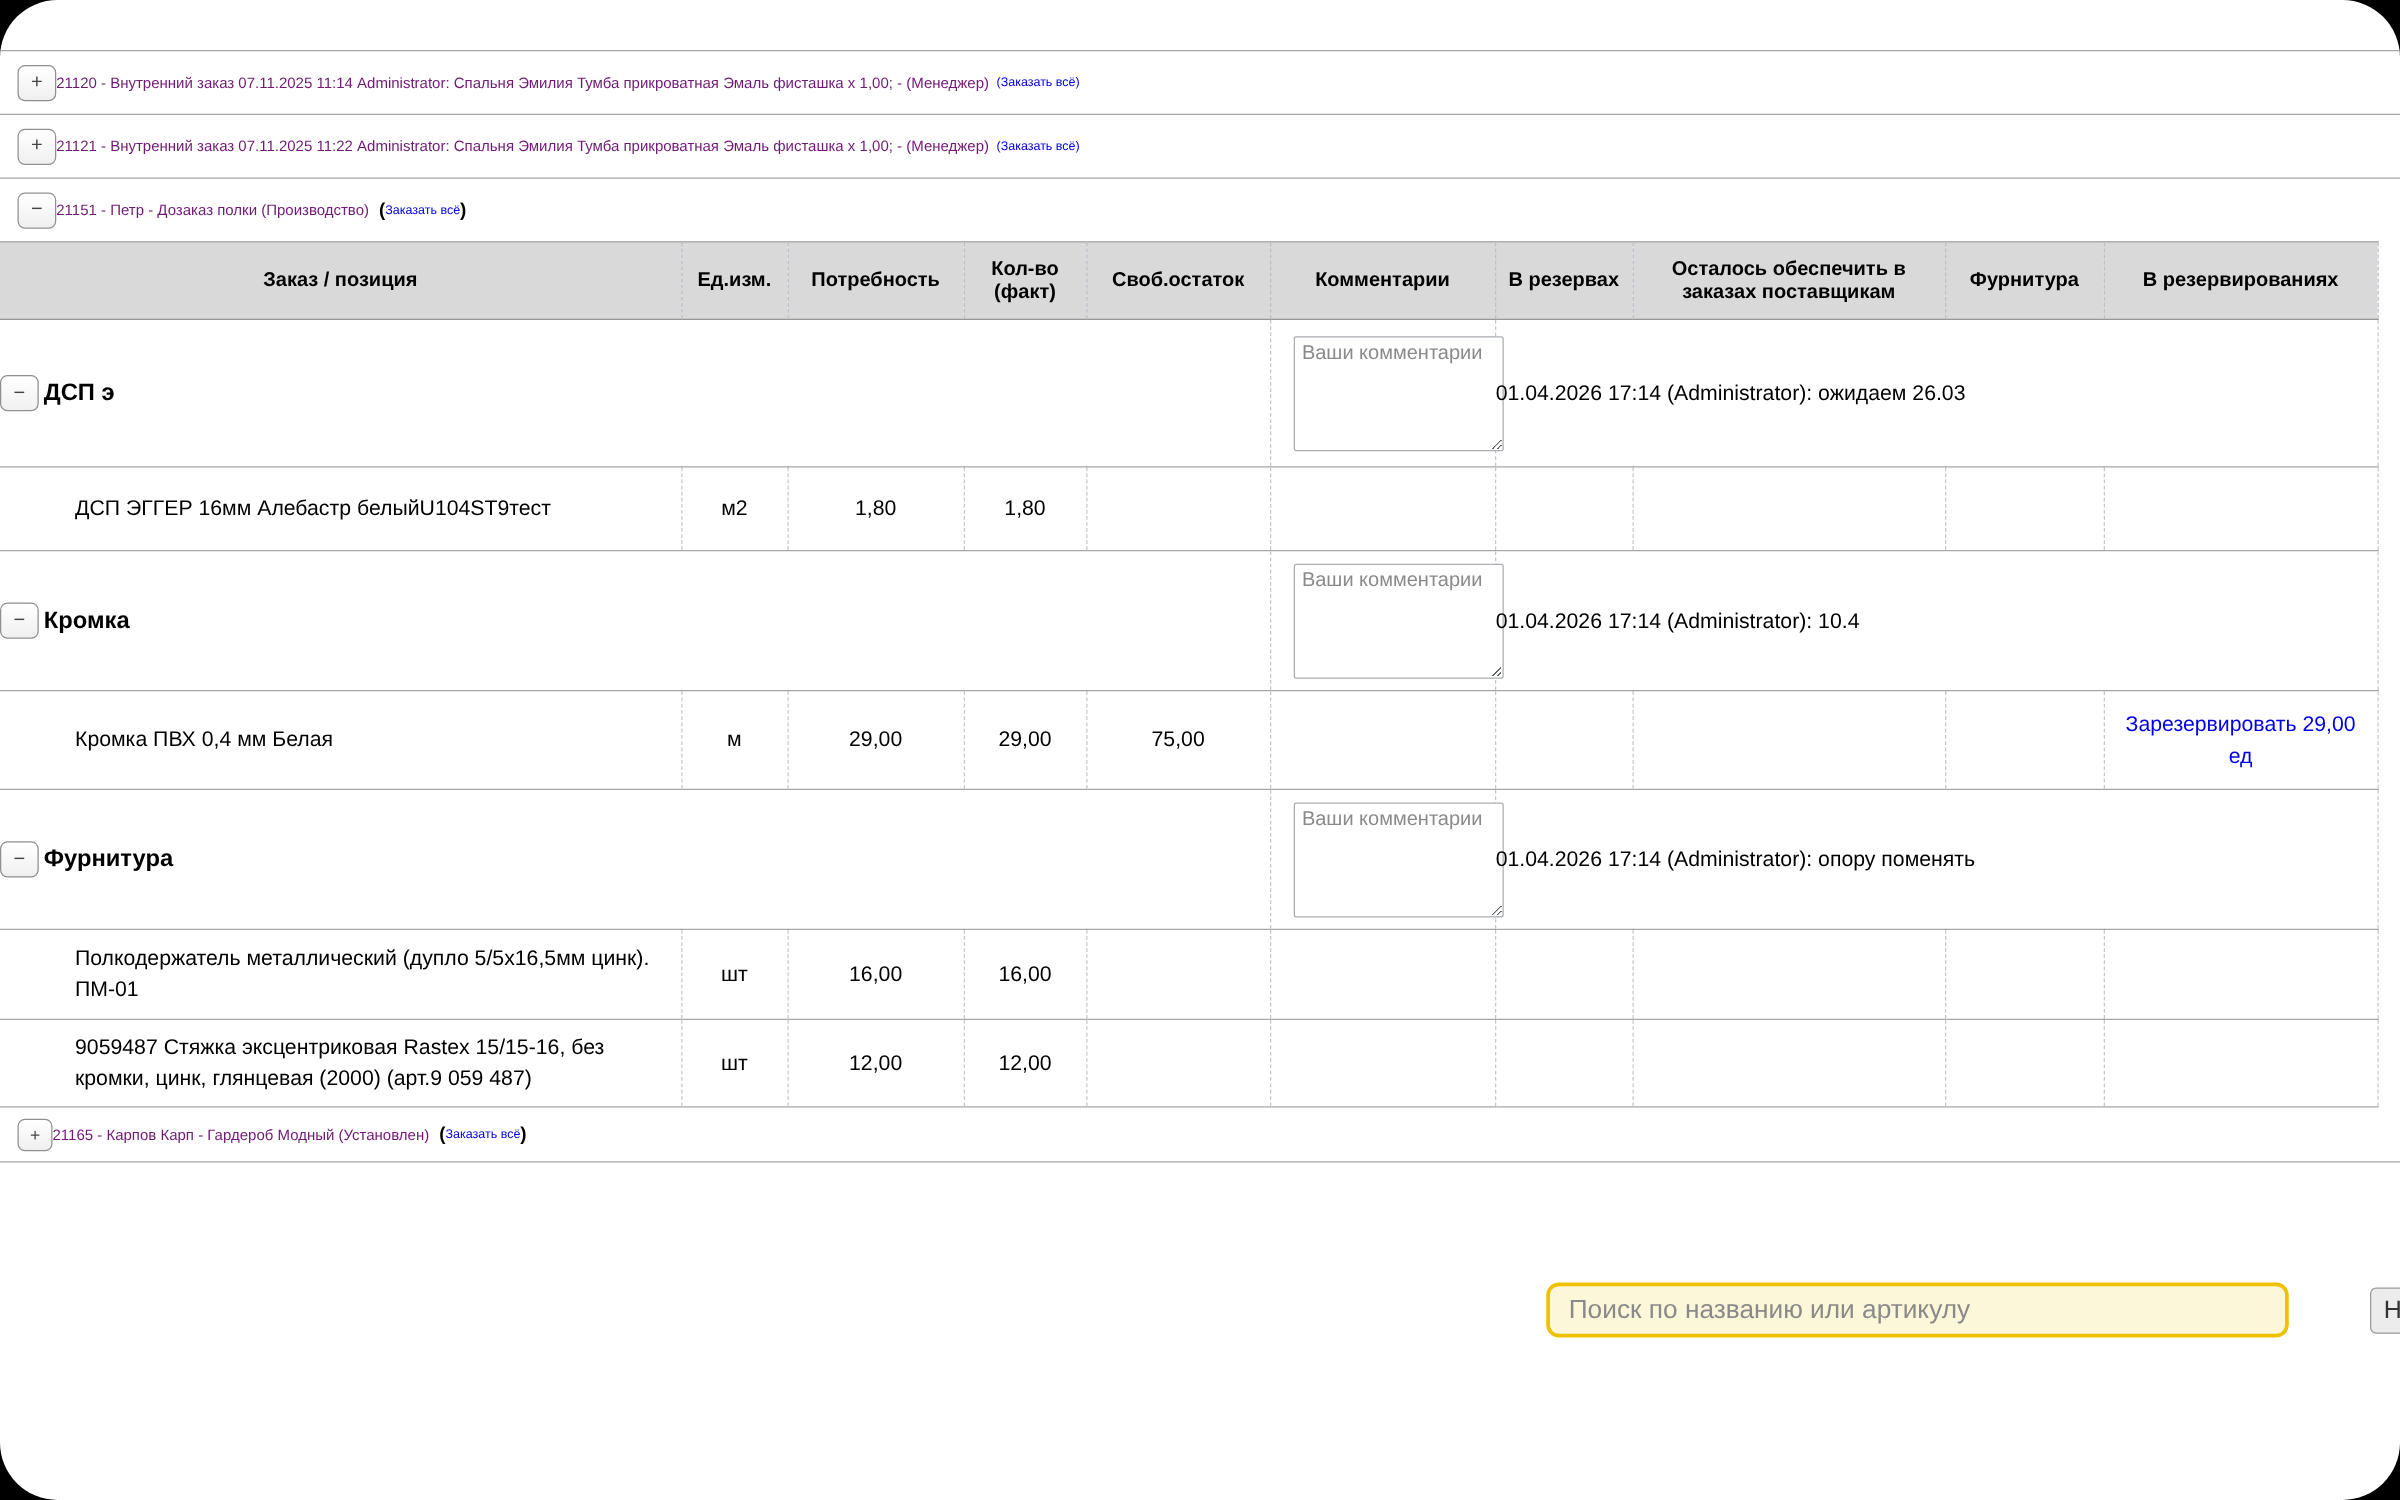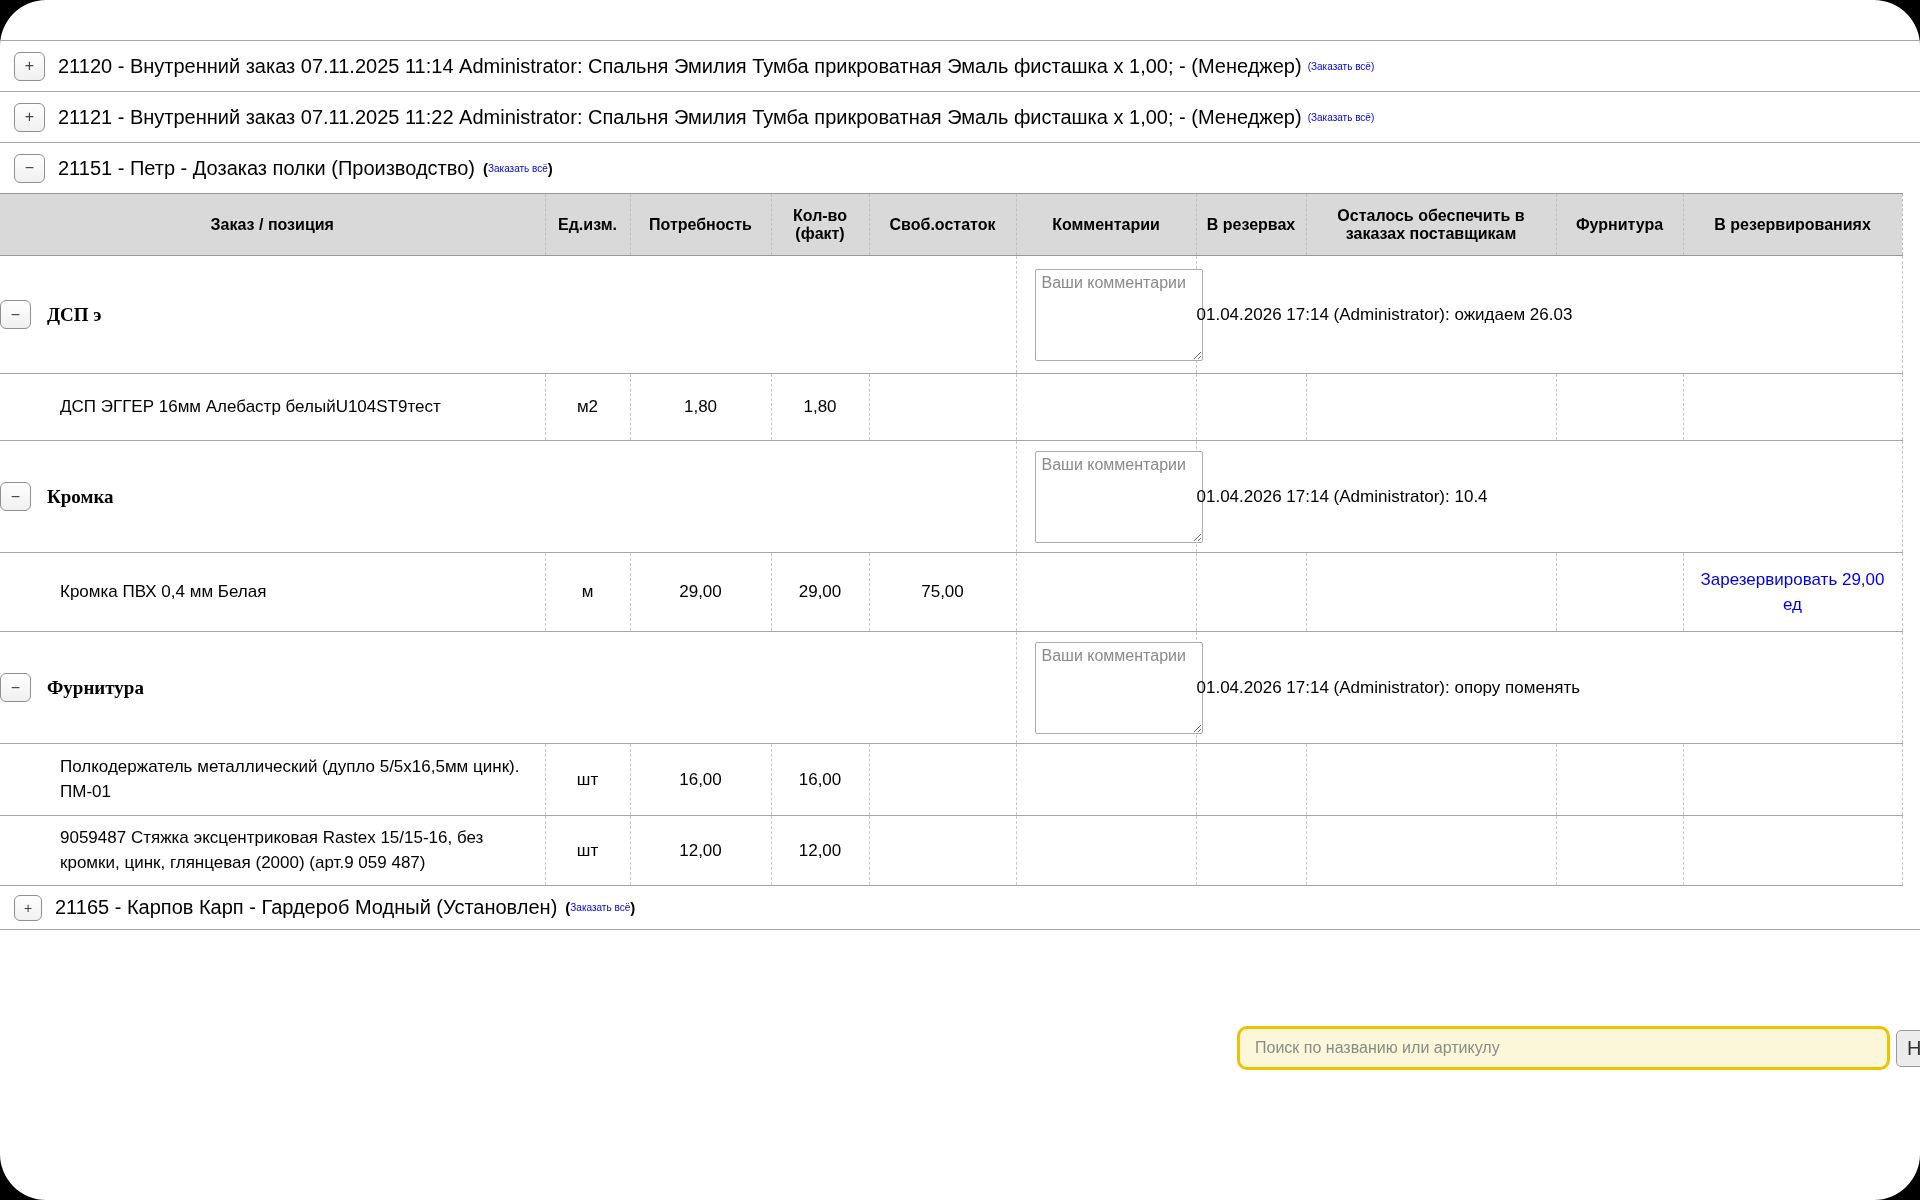--- a/index.html
+++ b/index.html
@@ -9,40 +9,40 @@
     font-family:"Liberation Sans","DejaVu Sans",sans-serif;color:#000;
   }
   
   .top-orders{margin-top:40px;}
   .toprow{display:flex;align-items:center;height:51px;border-top:1px solid #a6a6a6;padding-left:14px;box-sizing:border-box;white-space:nowrap;}
   .expander{
     width:31px;height:29px;box-sizing:border-box;border:1px solid #8f8f8f;border-radius:6px;
     background:linear-gradient(#ffffff,#f0f0f0);color:#444;font-size:16px;line-height:1;
     display:flex;align-items:center;justify-content:center;cursor:pointer;flex:0 0 auto;
   }
-  .order-link{color:#000000;font-size:20px;margin-left:13px;text-decoration:none;}
+  .order-link{color:#701a75;font-size:12px;text-decoration:none;}
   .order-all{color:#0000e8;font-size:10px;margin-left:6px;text-decoration:none;}
   .paren{color:#000;font-weight:bold;font-size:15px;}
   .paren.open{margin-left:8px;}
   
   table.grid{border-collapse:collapse;table-layout:fixed;width:1902px;}
   .grid th{
     background:#d9d9d9;border-top:1px solid #979797;border-bottom:1px solid #979797;
     border-right:1px dashed #b9c0c7;font-weight:bold;font-size:16px;color:#000;
     text-align:center;vertical-align:middle;height:62px;padding:0 4px;box-sizing:border-box;
   }
   .grid td{
     border-bottom:1px solid #a6a6a6;border-right:1px dashed #c3c8cd;
     font-size:17px;vertical-align:middle;padding:0;box-sizing:border-box;
   }
   tr.group-row td{height:112px;}
   tr.group-row.first td{height:118px;}
   .group-cell{padding-left:40px;}
   .group-inner{display:flex;align-items:center;}
-  .group-name{font-weight:bold;font-size:19px;margin-left:16px;font-family:Liberation Serif, serif;}
+  .group-name{font-weight:bold;font-size:19px;margin-left:4px;}
   .comment-cell{vertical-align:top;}
   .comment-box{
     width:168px;height:92px;box-sizing:border-box;margin:5px 0 0 18px;
     border:1px solid #a9adb2;border-radius:2px;resize:both;
     font-family:"Liberation Sans",sans-serif;font-size:16px;padding:4px 6px;color:#444;background:#fff;
   }
   .comment-box::placeholder{color:#8a8a8a;}
   .group-date{padding-left:14px;text-align:left;font-size:17px;}
   td.item-name{padding:10px 10px 10px 60px;line-height:1.45;}
   td.num{text-align:center;}
@@ -51,23 +51,23 @@
   .row-h3 td{height:72px;}
   .row-h4 td{height:98px;}
   .row-h5 td{height:68px;}
   .row-h6 td{height:69px;}
   .reserve-link{display:block;color:#0000e8;font-size:17px;text-align:center;line-height:1.5;text-decoration:none;padding:0 14px;}
   
   .footrow{display:flex;align-items:center;height:44px;border-bottom:1px solid #a6a6a6;padding-left:14px;box-sizing:border-box;white-space:nowrap;}
   .footrow .expander{width:28px;height:26px;font-size:14px;}
   
   .search-input{
-    position:absolute;left:1237px;top:1026px;width:653px;height:44px;box-sizing:border-box;
+    position:absolute;left:1237px;top:1026px;width:594px;height:44px;box-sizing:border-box;
     background:#fbf7d8;border:3px solid #eec200;border-radius:10px;outline:none;
-    font-family:"Liberation Sans",sans-serif;font-size:16px;color:#444;padding:0 15px;
+    font-family:"Liberation Sans",sans-serif;font-size:21px;color:#444;padding:0 15px;
   }
   .search-input::placeholder{color:#8a8a8a;}
   .search-btn{
     position:absolute;left:1896px;top:1030px;width:80px;height:37px;box-sizing:border-box;
     background:#ececec;border:1px solid #9a9a9a;border-radius:5px;
     font-family:"Liberation Sans",sans-serif;font-size:20px;color:#333;text-align:left;padding:0 0 0 10px;cursor:pointer;
   }
 </style>
 </head>
 <body>

